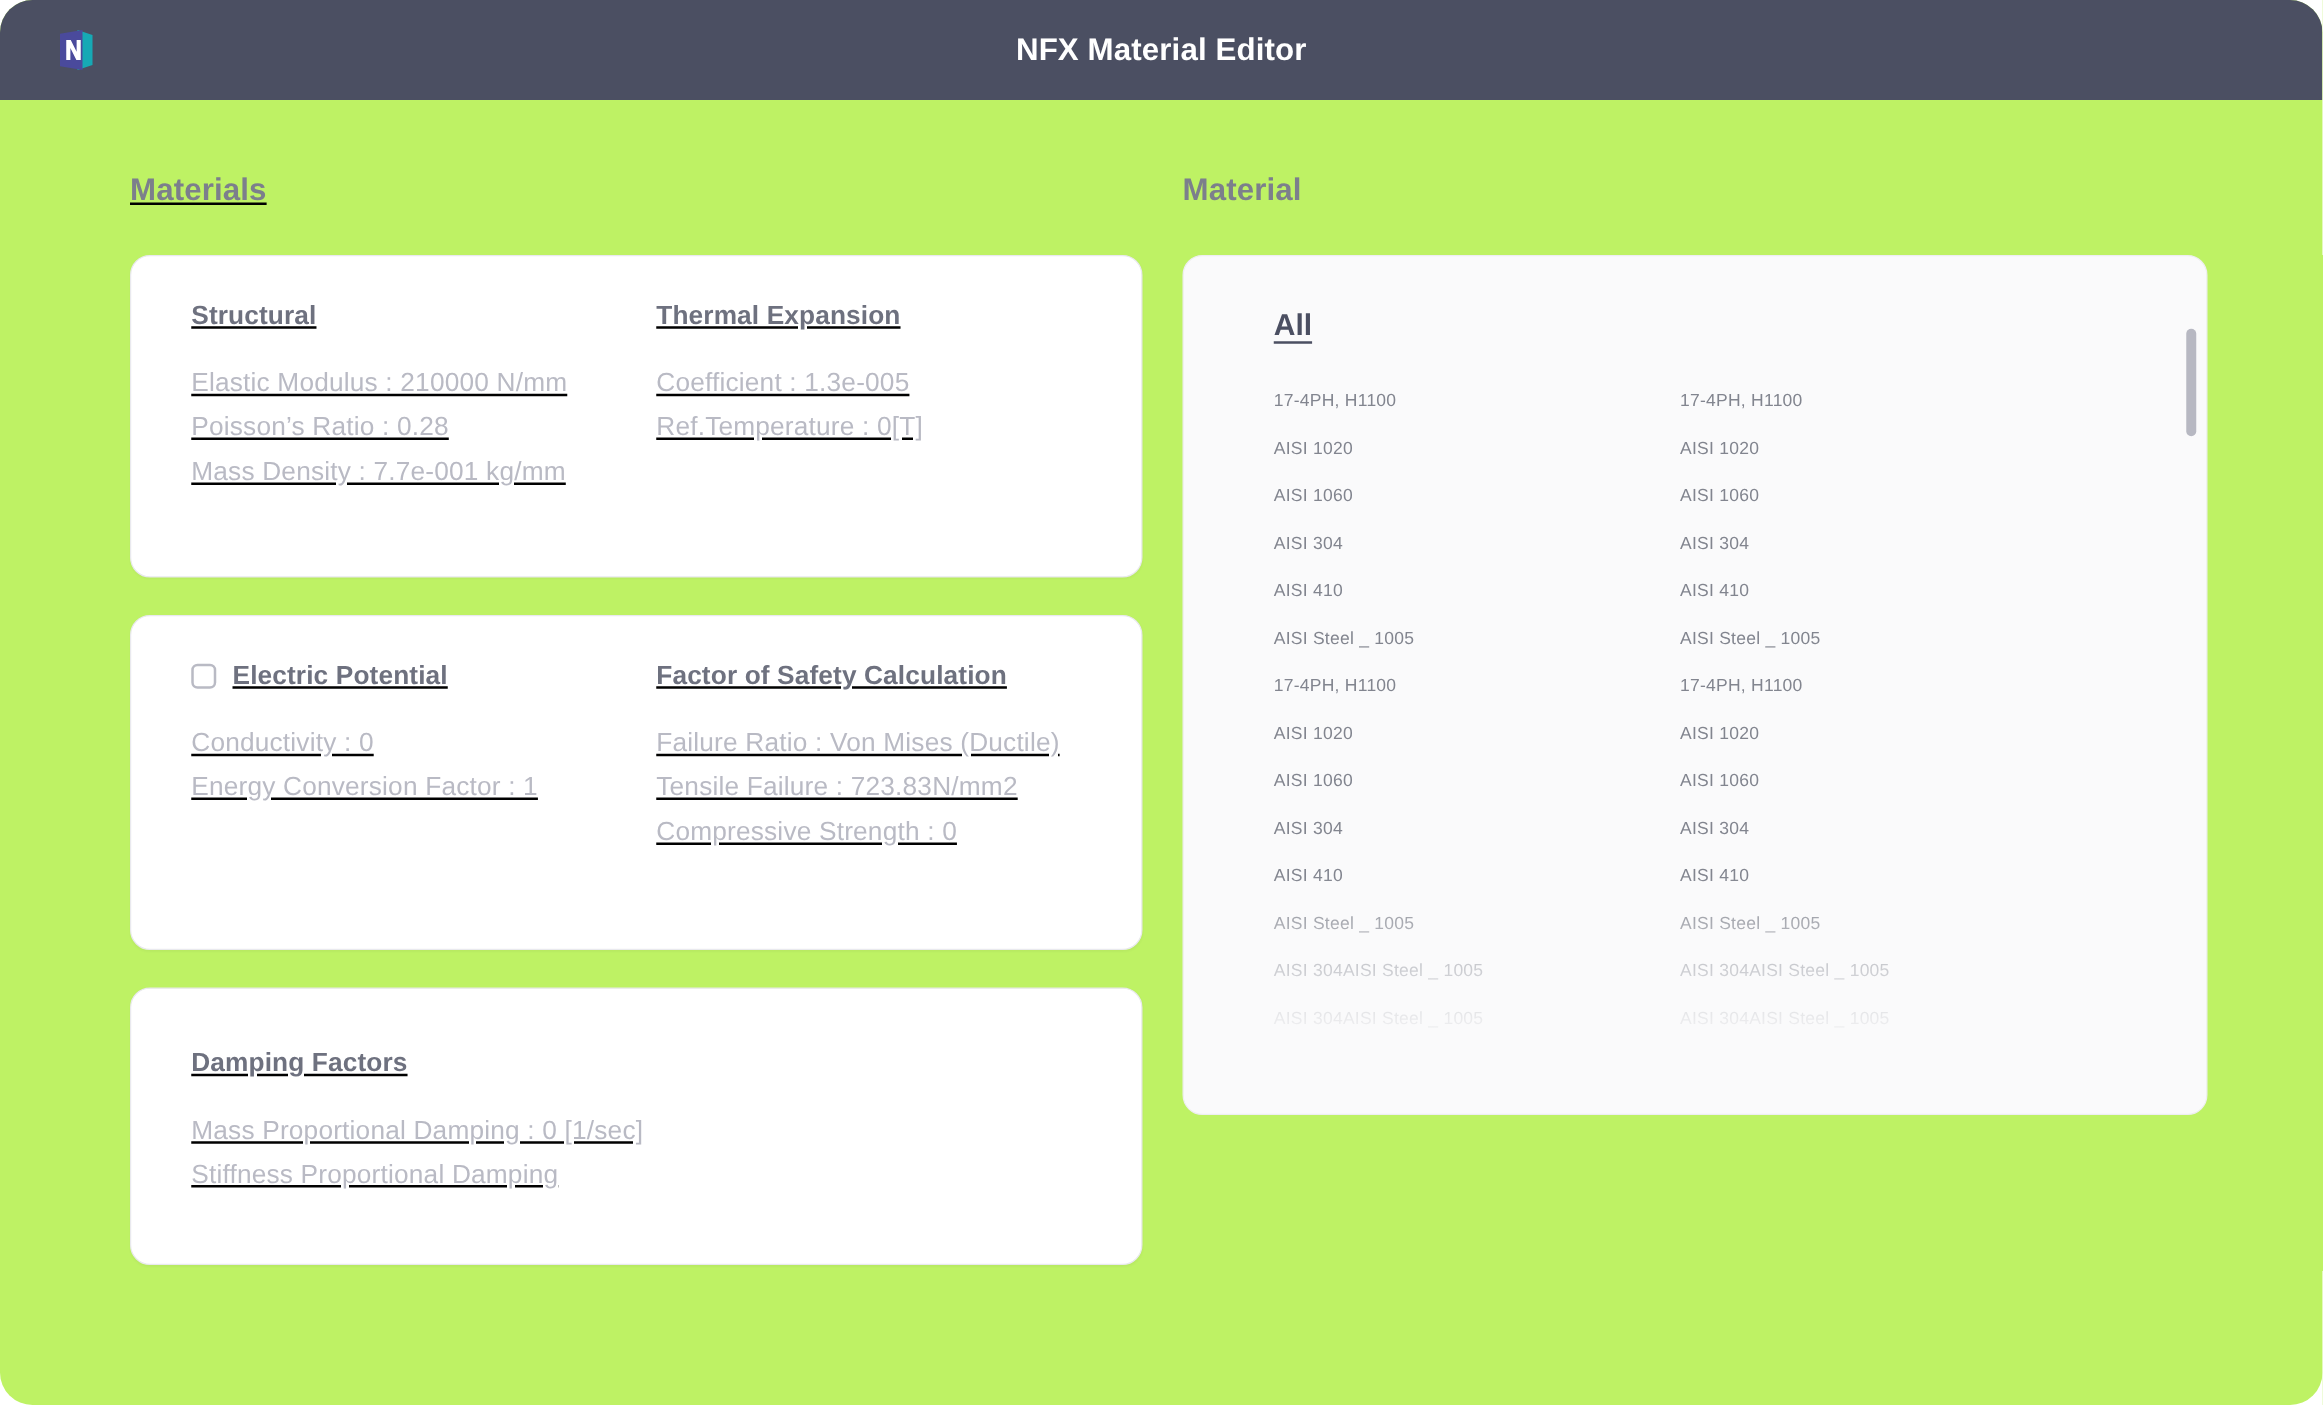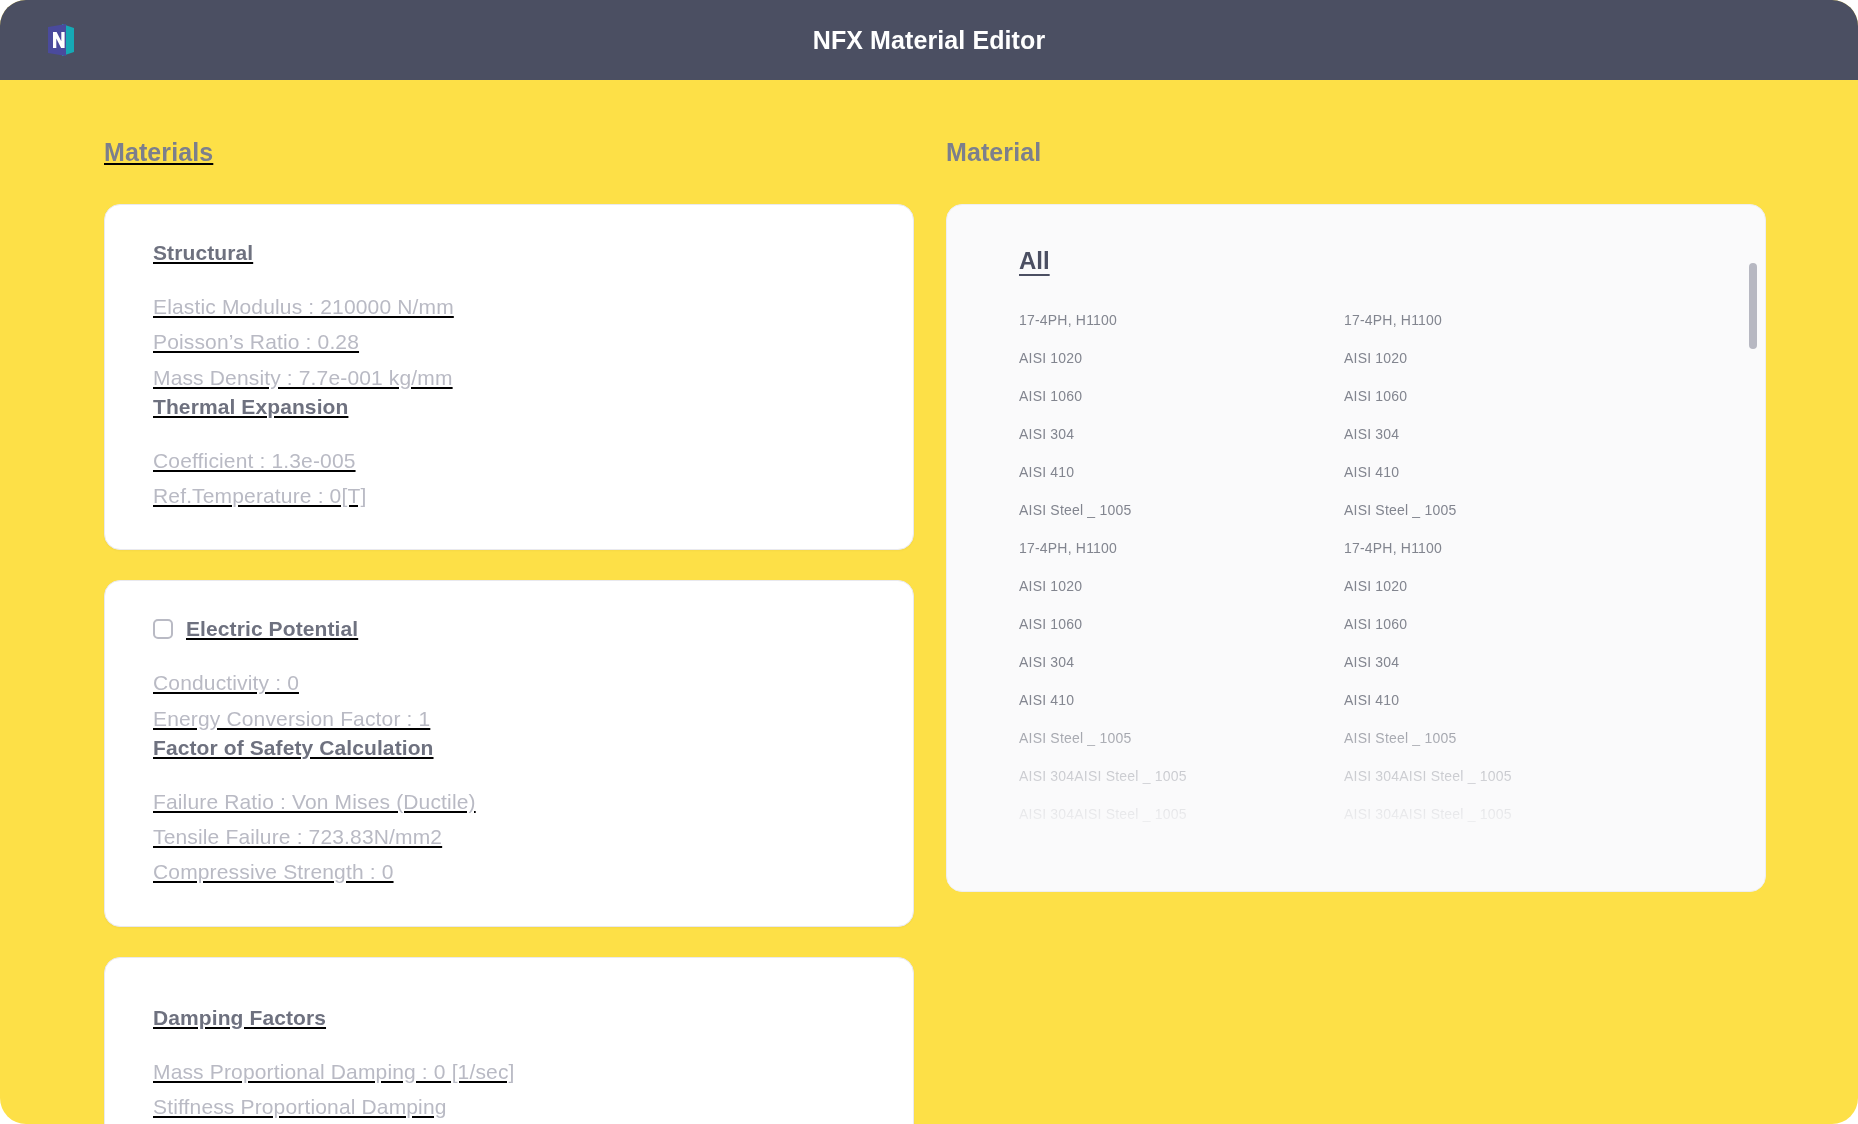--- a/index.html
+++ b/index.html
@@ -9,21 +9,21 @@
     height: 1124px;
     background: #ffffff;
     font-family: "Liberation Sans", sans-serif;
     -webkit-font-smoothing: antialiased;
   }
 
   .window {
     position: relative;
     width: 1858px;
     height: 1124px;
-    background: #fde047;
+    background: #bef264;
     border-radius: 26px;
     overflow: hidden;
   }
 
   
   .titlebar {
     position: relative;
     height: 80px;
     background: #4b4f62;
     display: flex;
@@ -74,21 +74,20 @@
     box-shadow: 0 1px 2px rgba(40,40,60,0.035);
     padding: 36px 48px 36px 48px;
     margin-bottom: 30px;
   }
   .card.structural   { min-height: 258px; }
   .card.electric     { min-height: 268px; }
   .card.damping      { min-height: 222px; }
 
   .card-cols {
     display: flex;
-    flex-direction: column;
   }
   .card-col-a { width: 372px; flex: none; }
   .card-col-b { flex: 1; }
 
   .group-title {
     font-size: 21px;
     font-weight: 700;
     color: #6e717f;
     margin-bottom: 24px;
     letter-spacing: 0.1px;

